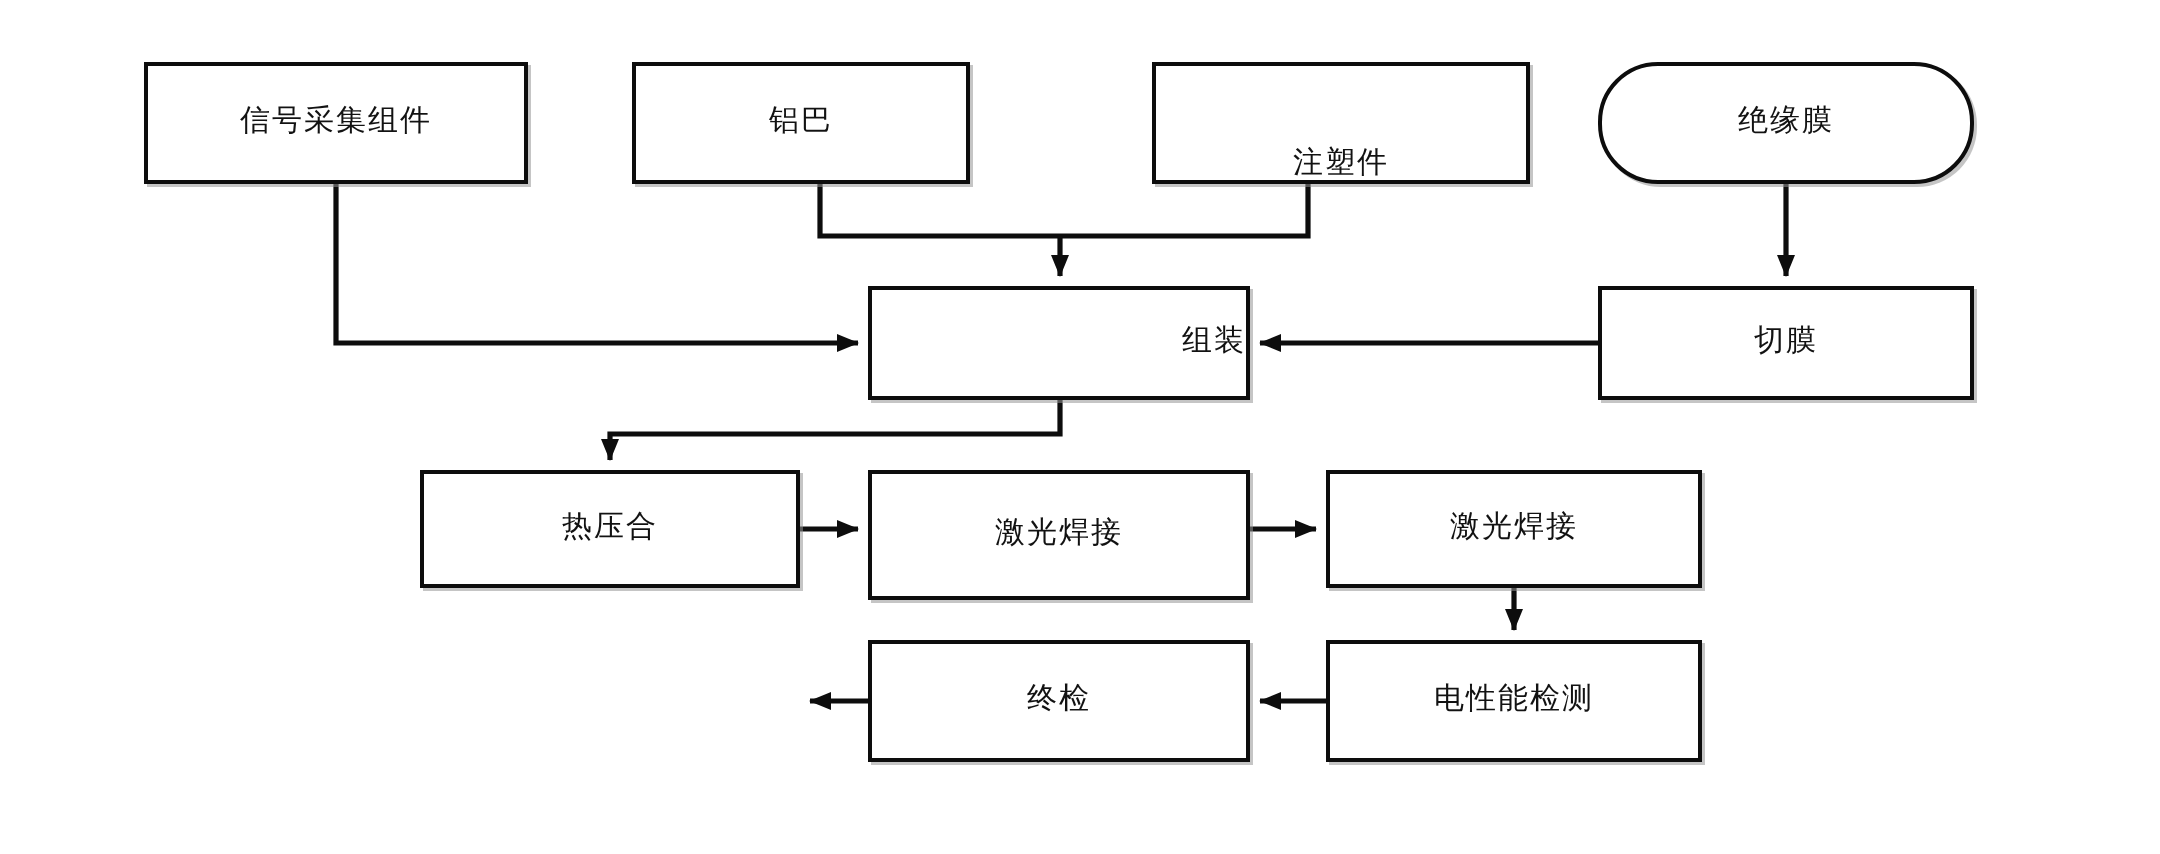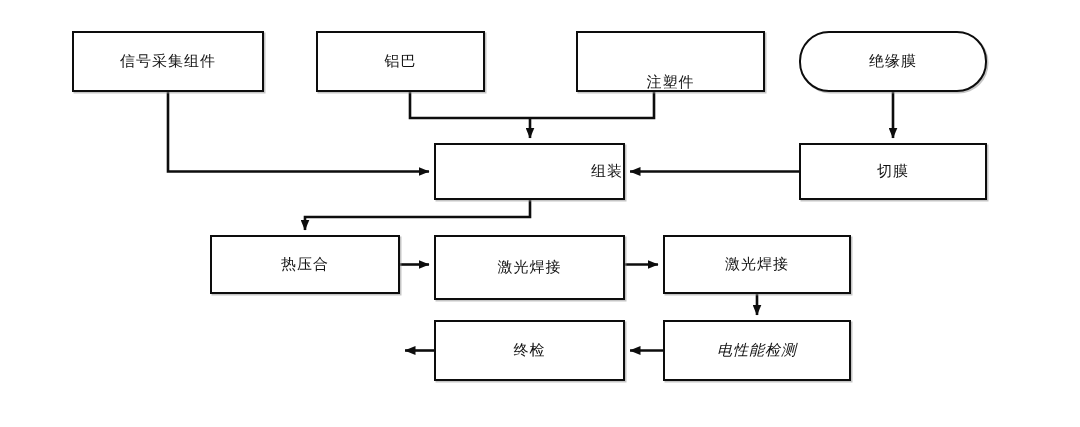--- a/index.html
+++ b/index.html
@@ -124,17 +124,17 @@
 
   <div class="node" style="left:663px; top:235px; width:188px; height:59px;">
     <span class="node-label">激光焊接</span>
   </div>
 
 
   <div class="node" style="left:434px; top:320px; width:191px; height:61px;text-align:center;">
     <span class="node-label">终检</span>
   </div>
 
-  <div class="node" style="left:663px; top:320px; width:188px; height:61px;font-style:italic;">
+  <div class="node" style="left:663px; top:320px; width:188px; height:61px;">
     <span class="node-label">电性能检测</span>
   </div>
 
 </div>
 
 </body></html>

